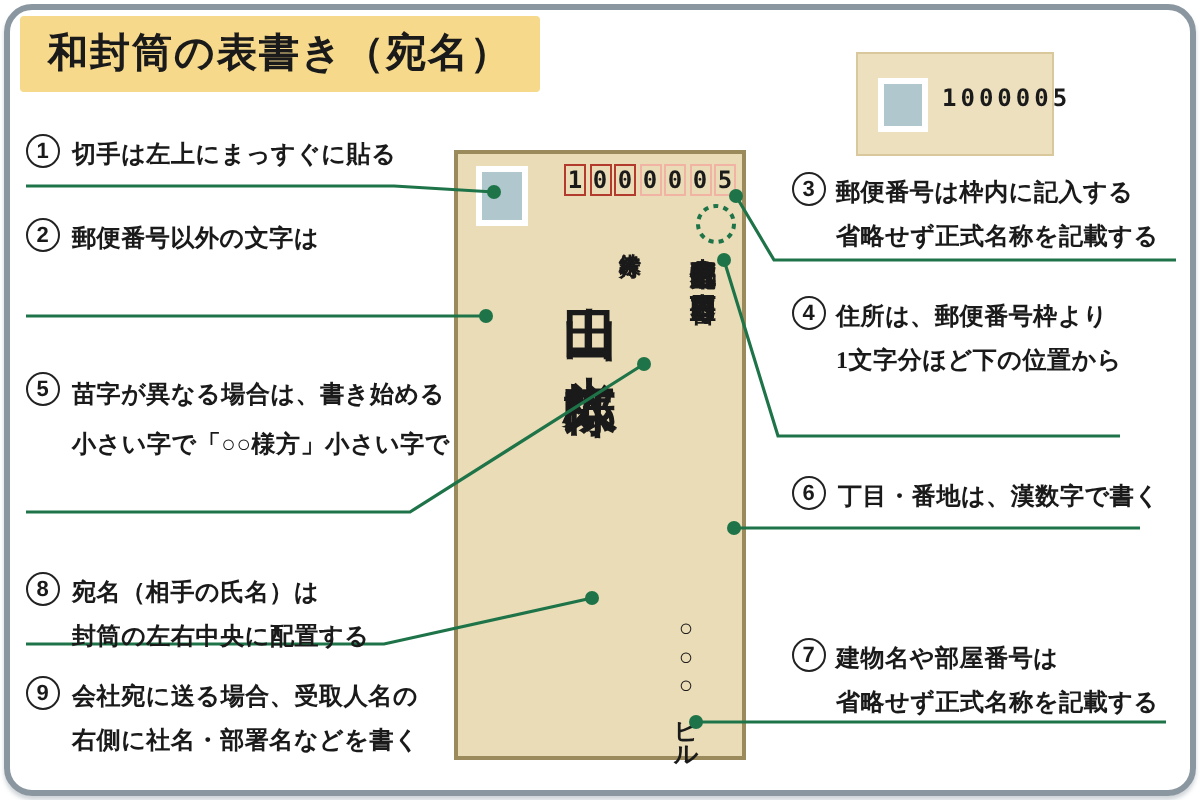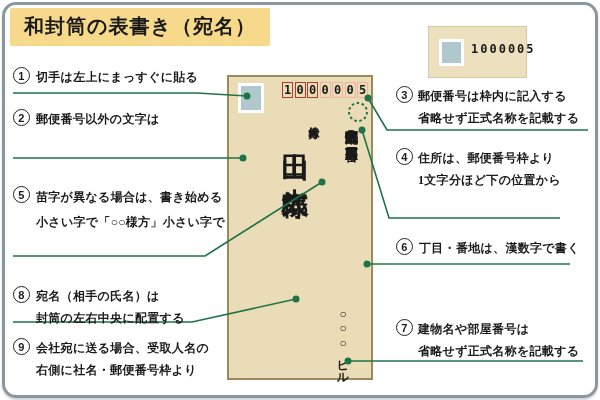--- a/index.html
+++ b/index.html
@@ -126,21 +126,21 @@
     <div class="lines">
       <div class="line">宛名（相手の氏名）は</div>
       <div class="line">封筒の左右中央に配置する</div>
     </div>
   </div>
 
   <div class="anno" style="left:13px;top:337px;">
     <span class="num">9</span>
     <div class="lines">
       <div class="line">会社宛に送る場合、受取人名の</div>
-      <div class="line">右側に社名・郵便番号枠より</div>
+      <div class="line">右側に社名・部署名などを書く</div>
     </div>
   </div>
 
   <div class="anno" style="left:396px;top:85px;">
     <span class="num">3</span>
     <div class="lines" style="margin-left:22px;">
       <div class="line">郵便番号は枠内に記入する</div>
       <div class="line">省略せず正式名称を記載する</div>
     </div>
   </div>

